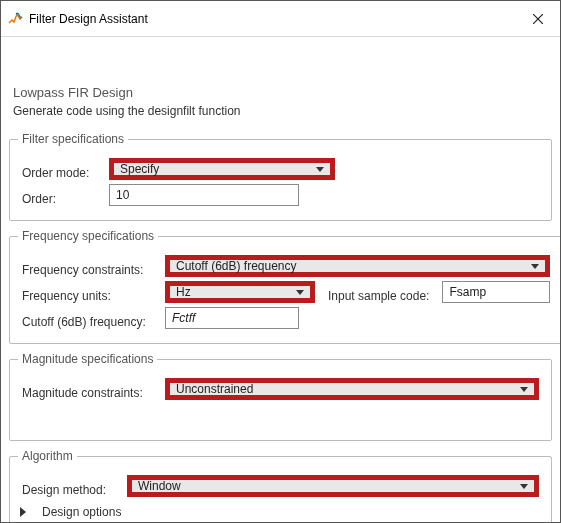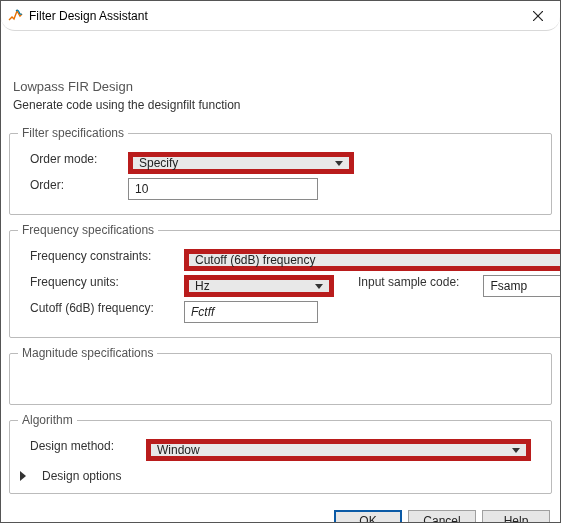--- a/index.html
+++ b/index.html
@@ -7,27 +7,26 @@
     font-family: "Segoe UI", Tahoma, Arial, sans-serif;
     font-size: 12px;
     background: #fff;
     color: #333;
     width: 561px;
     height: 523px;
     overflow: hidden;
     border: 1px solid #555;
   }
   .titlebar {
-    height: 30px;
+    height: 36px;
     background: #fff;
     display: flex;
     align-items: center;
     padding: 0 0 0 6px;
     border-bottom: 1px solid #d9d9d9;
-    border-radius: 14px;
   }
   .titlebar .app-icon {
     width: 16px; height: 16px;
     margin-right: 6px;
     display: inline-flex;
   }
   .titlebar .title {
     font-size: 12px;
     color: #000;
   }
@@ -60,23 +59,23 @@
     margin: 4px 0 8px 0;
     padding: 8px 8px 10px 8px;
   }
   fieldset.group legend {
     font-size: 12px;
     color: #555;
     padding: 0 4px;
   }
   .row {
     display: flex;
-    align-items: flex-start;
-    gap: 24px;
-    margin: 4px 12px;
+    align-items: flex-end;
+    gap: 13px;
+    margin: 4px 4px;
   }
   .row label.fld {
     color: #333;
     white-space: nowrap;
   }
   .w-order-mode { width: 74px; }
   .w-order      { width: 74px; }
   .w-fc-label   { width: 130px; }
   .w-fu-label   { width: 130px; }
   .w-cutoff-lbl { width: 130px; }
@@ -211,20 +210,26 @@
       <input class="textfield in-fsamp" value="Fsamp" style="">
     </div>
     <div class="row">
       <label class="fld w-cutoff-lbl">Cutoff (6dB) frequency:</label>
       <input class="textfield in-fctff" value="Fctff" style="">
     </div>
   </fieldset>
 
   <fieldset class="group">
     <legend>Magnitude specifications</legend>
+    <div class="row">
+      <label class="fld w-mag-lbl">Magnitude constraints:</label>
+      <div class="dropdown dd-full">
+        <span>Unconstrained</span>
+      </div>
+    </div>
     <div class="alg-spacer"></div>
   </fieldset>
 
   <fieldset class="group">
     <legend>Algorithm</legend>
     <div class="row">
       <label class="fld w-method-lbl">Design method:</label>
       <div class="dropdown dd-full">
         <span>Window</span>
       </div>

